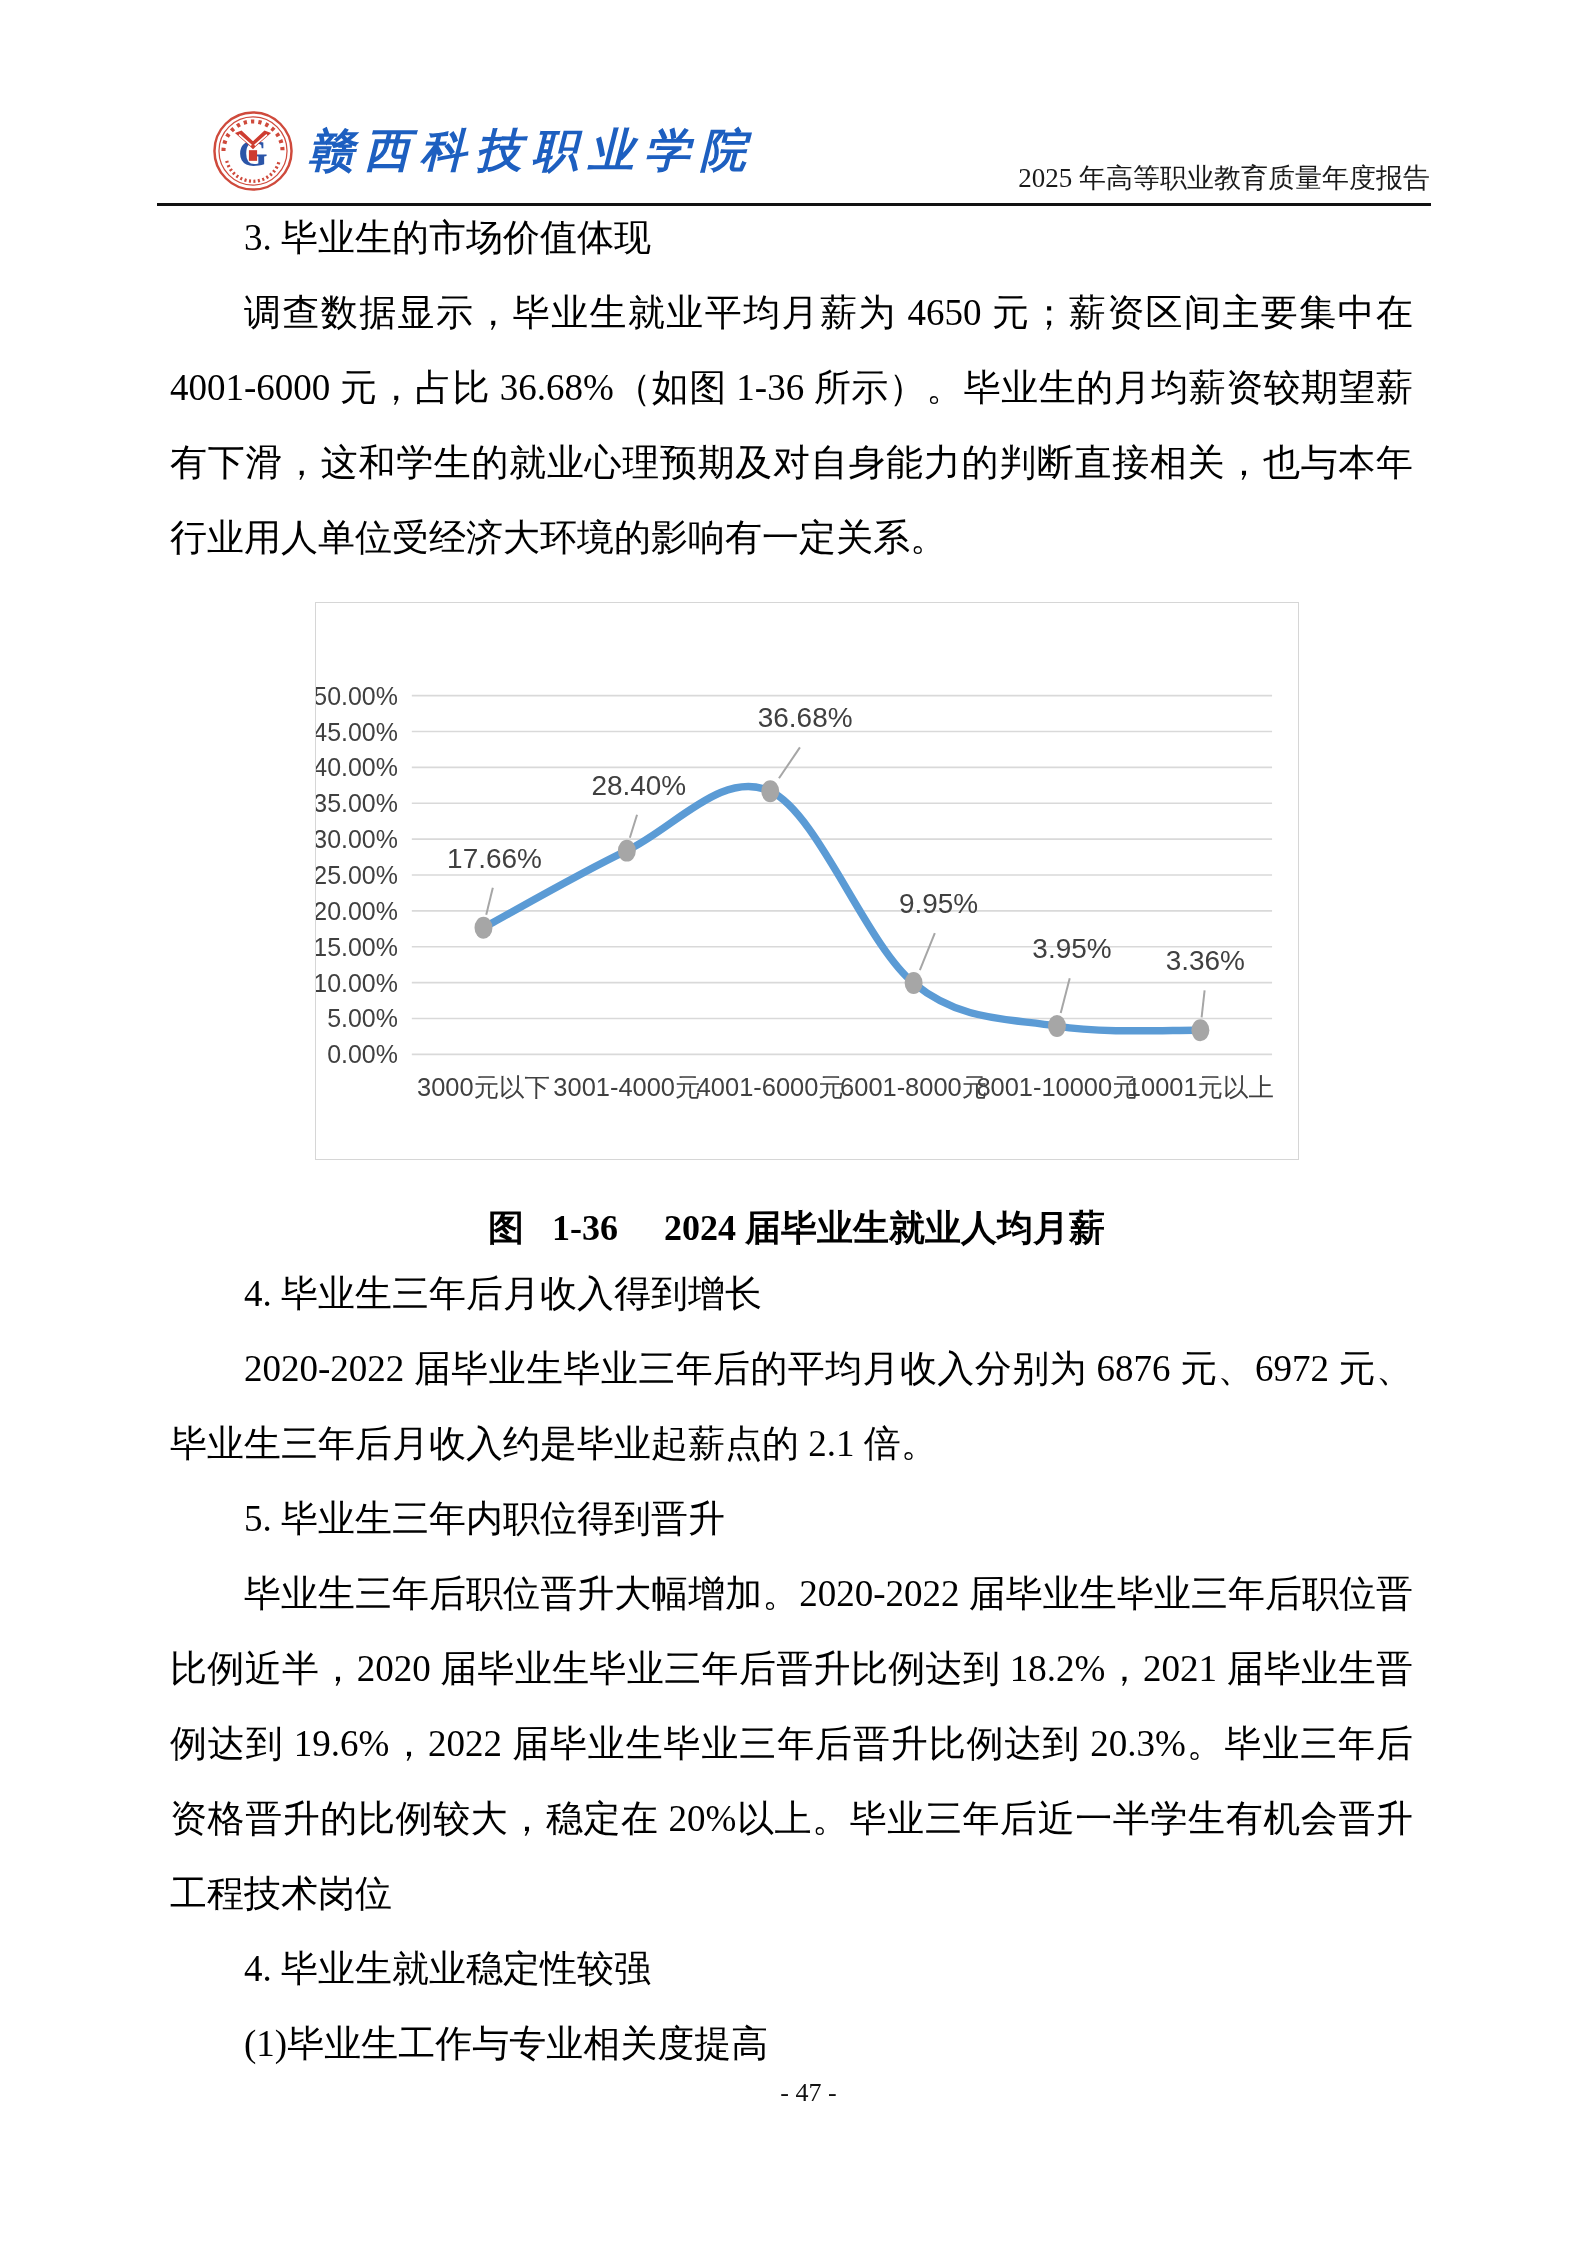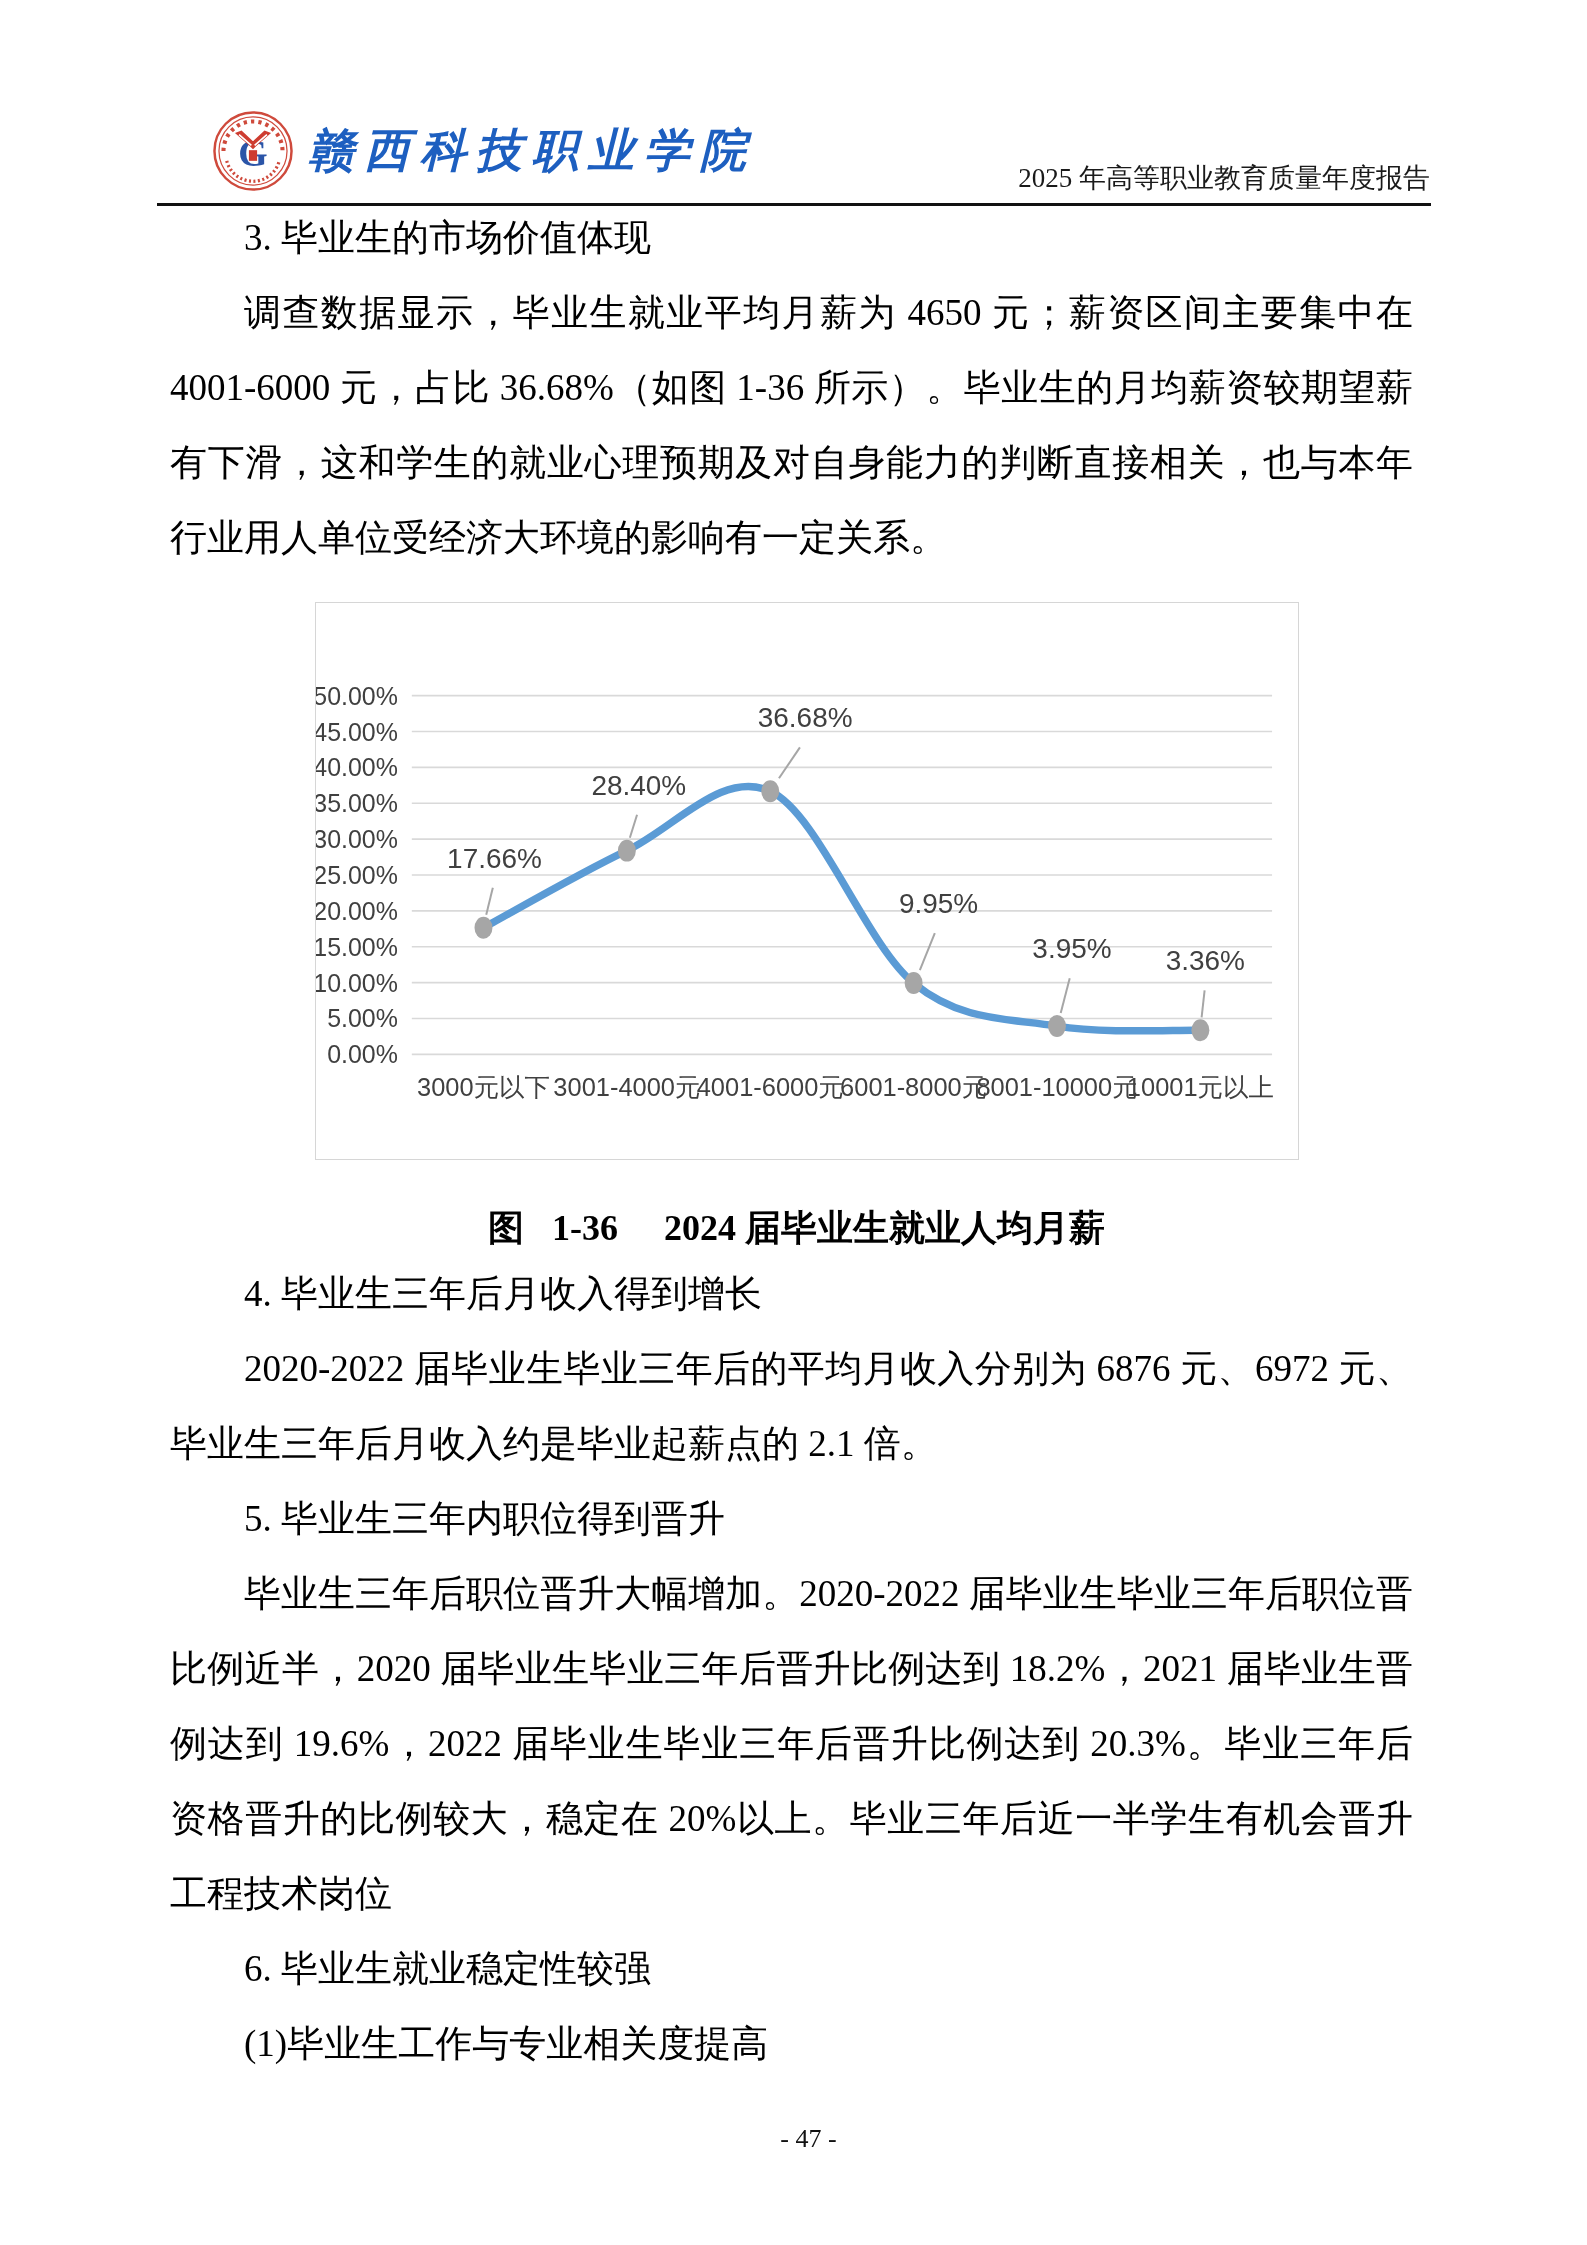--- a/index.html
+++ b/index.html
@@ -22,21 +22,21 @@
   .chartbox{position:absolute;left:315px;top:602px;width:984px;height:558px;
             background:#fff;border:1.5px solid #d6d6d6;box-sizing:border-box;}
   .chartbox svg{display:block;width:100%;height:100%;}
   .chartbox text{font-family:"Liberation Sans","DejaVu Sans",sans-serif;fill:#404040;}
   
   .caption{position:absolute;left:175px;top:1196px;width:1243px;text-align:center;
            font-size:36px;line-height:64px;font-weight:bold;white-space:nowrap;}
   .caption .sp1{margin-left:28px;}
   .caption .sp2{margin-left:46px;}
   .pagenum{position:absolute;left:187px;top:2078px;width:1243px;text-align:center;
-           font-size:26px;color:#111;margin-top:46px;}
+           font-size:26px;color:#111;}
 </style>
 </head>
 <body>
 
 <div class="page">
 
   <div>
     <svg class="hdr-logo" viewBox="0 0 100 100">
       <circle cx="50" cy="50" r="47" fill="#ffffff" stroke="#cf4a3c" stroke-width="3"></circle>
       <circle cx="50" cy="50" r="41.5" fill="none" stroke="#cf4a3c" stroke-width="1.5"></circle>
@@ -133,19 +133,19 @@
   <div class="tblock tb2">
     <div class="line ind">4. 毕业生三年后月收入得到增长</div>
     <div class="line ind j">2020-2022 届毕业生毕业三年后的平均月收入分别为 6876 元、6972 元、7212，</div>
     <div class="line">毕业生三年后月收入约是毕业起薪点的 2.1 倍。</div>
     <div class="line ind">5. 毕业生三年内职位得到晋升</div>
     <div class="line ind j">毕业生三年后职位晋升大幅增加。2020-2022 届毕业生毕业三年后职位晋升</div>
     <div class="line j">比例近半，2020 届毕业生毕业三年后晋升比例达到 18.2%，2021 届毕业生晋升比</div>
     <div class="line j">例达到 19.6%，2022 届毕业生毕业三年后晋升比例达到 20.3%。毕业三年后职业</div>
     <div class="line j">资格晋升的比例较大，稳定在 20%以上。毕业三年后近一半学生有机会晋升管理、</div>
     <div class="line">工程技术岗位</div>
-    <div class="line ind">6. 毕业生就业稳定性较强</div>
+    <div class="line ind">4. 毕业生就业稳定性较强</div>
     <div class="line ind">(1)毕业生工作与专业相关度提高</div>
   </div>
 
   <div class="pagenum">- 47 -</div>
 
 </div>
 
 </body></html>

